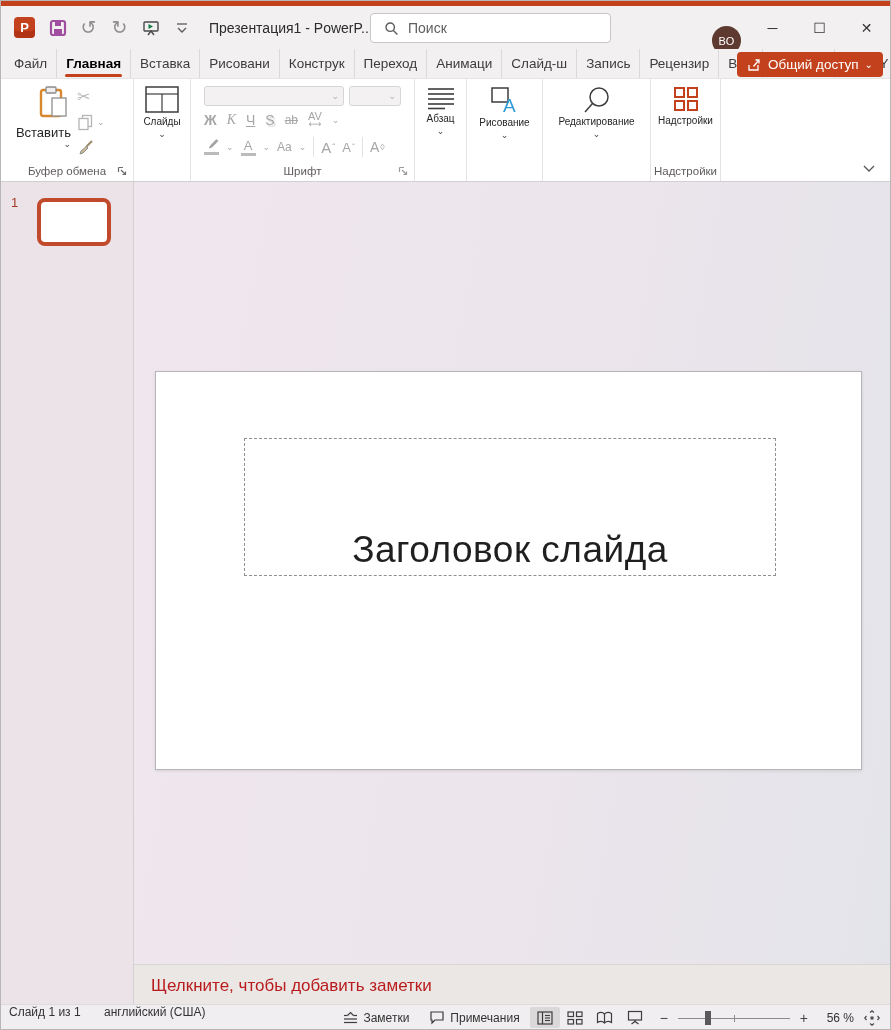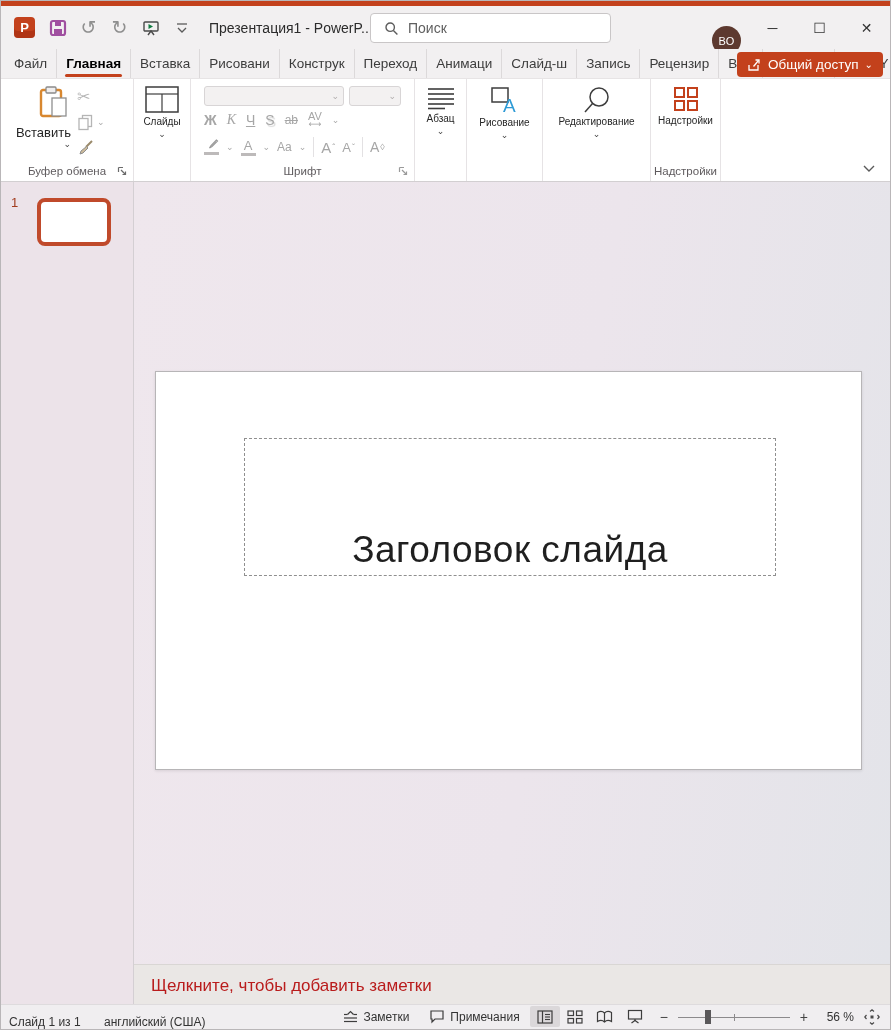--- a/index.html
+++ b/index.html
@@ -82,21 +82,21 @@
   .canvas { position:absolute; left:21px; top:189px; width:707px; height:399px; background:#fff; border:1px solid #b7b5b7; box-shadow:0 1px 3px rgba(0,0,0,.10); }
   .ph-box { position:absolute; left:88px; width:532px; border:1px dashed #8f8f8f; }
   .ph-title { top:66px; height:138px; display:flex; align-items:flex-end; justify-content:center; }
   .ph-title .t { font-size:37px; font-weight:300; color:#1f1f1f; letter-spacing:.5px; padding-bottom:4px; }
   .ph-sub { top:207px; height:101px; display:flex; align-items:flex-start; justify-content:center; }
   .ph-sub .t { font-size:15px; color:#1f1f1f; padding-top:6px; }
   .notesbar { height:43px; background:#eae7e5; border-top:1px solid #d9d6d4; display:flex; align-items:center; padding-left:17px; }
   .notesbar .nt { color:#b91c1c; font-size:17px; }
 
   
-  .statusbar { position:absolute; left:0; right:0; bottom:0; height:25px; background:#f0eef0; border-top:1px solid #dedbdd; display:flex; align-items:flex-end; font-size:12px; color:#333; }
+  .statusbar { position:absolute; left:0; right:0; bottom:0; height:25px; background:#f0eef0; border-top:1px solid #dedbdd; display:flex; align-items:flex-start; font-size:12px; color:#333; }
   .sb-left { display:flex; align-items:center; }
   .sb-slide { margin-left:8px; width:95px; }
   .sb-lang { width:150px; }
   .sb-right { margin-left:auto; display:flex; align-items:center; gap:0; }
   .sb-item { display:flex; align-items:center; gap:5px; padding:0 10px; height:25px; }
   .viewbtn { width:30px; height:21px; display:flex; align-items:center; justify-content:center; border-radius:2px; }
   .viewbtn.active { background:#dbd8da; }
   .zoomctl { display:flex; align-items:center; gap:6px; padding:0 6px; }
   .ztrack { position:relative; width:112px; height:14px; }
   .ztrack .line { position:absolute; left:0; right:0; top:7px; height:1px; background:#8c8a8c; }

